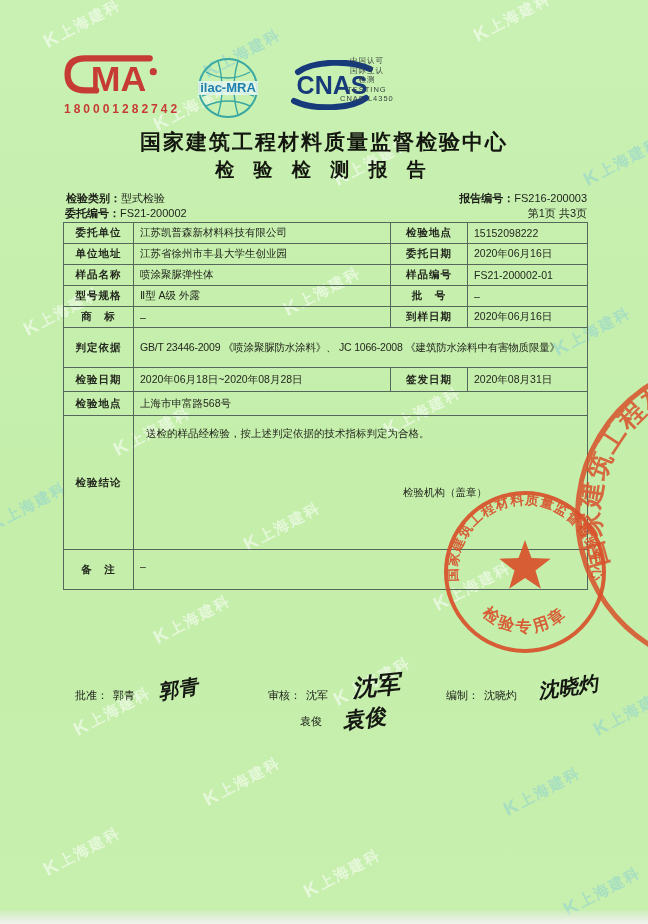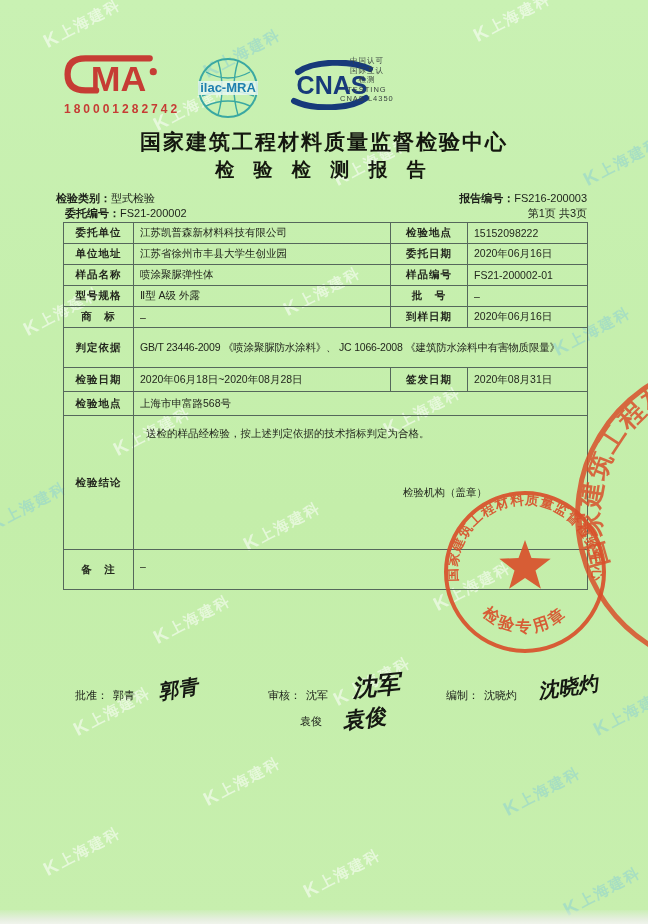--- a/index.html
+++ b/index.html
@@ -167,21 +167,21 @@
     <div>中国认可</div>
     <div>国际互认</div>
     <div>检测</div>
     <div>TESTING</div>
     <div>CNAS L4350</div>
   </div>
 
   <div class="org-title">国家建筑工程材料质量监督检验中心</div>
   <div class="report-title">检 验 检 测 报 告</div>
 
-  <div class="hinfo" style="left:56px;top:191px"><b>检验类别：</b><span>型式检验</span></div>
+  <div class="hinfo" style="left:66px;top:191px"><b>检验类别：</b><span>型式检验</span></div>
   <div class="hinfo" style="left:65px;top:206px"><b>委托编号：</b><span>FS21-200002</span></div>
   <div class="hinfo" style="right:61px;top:191px;position:absolute;text-align:right"><b>报告编号：</b><span>FS216-200003</span></div>
   <div class="hinfo" style="right:61px;top:206px;position:absolute;text-align:right">第1页 共3页</div>
 
   <table class="rep">
     <colgroup>
         <col style="width:70px">
         <col style="width:257px">
         <col style="width:77px">
         <col style="width:120px">

